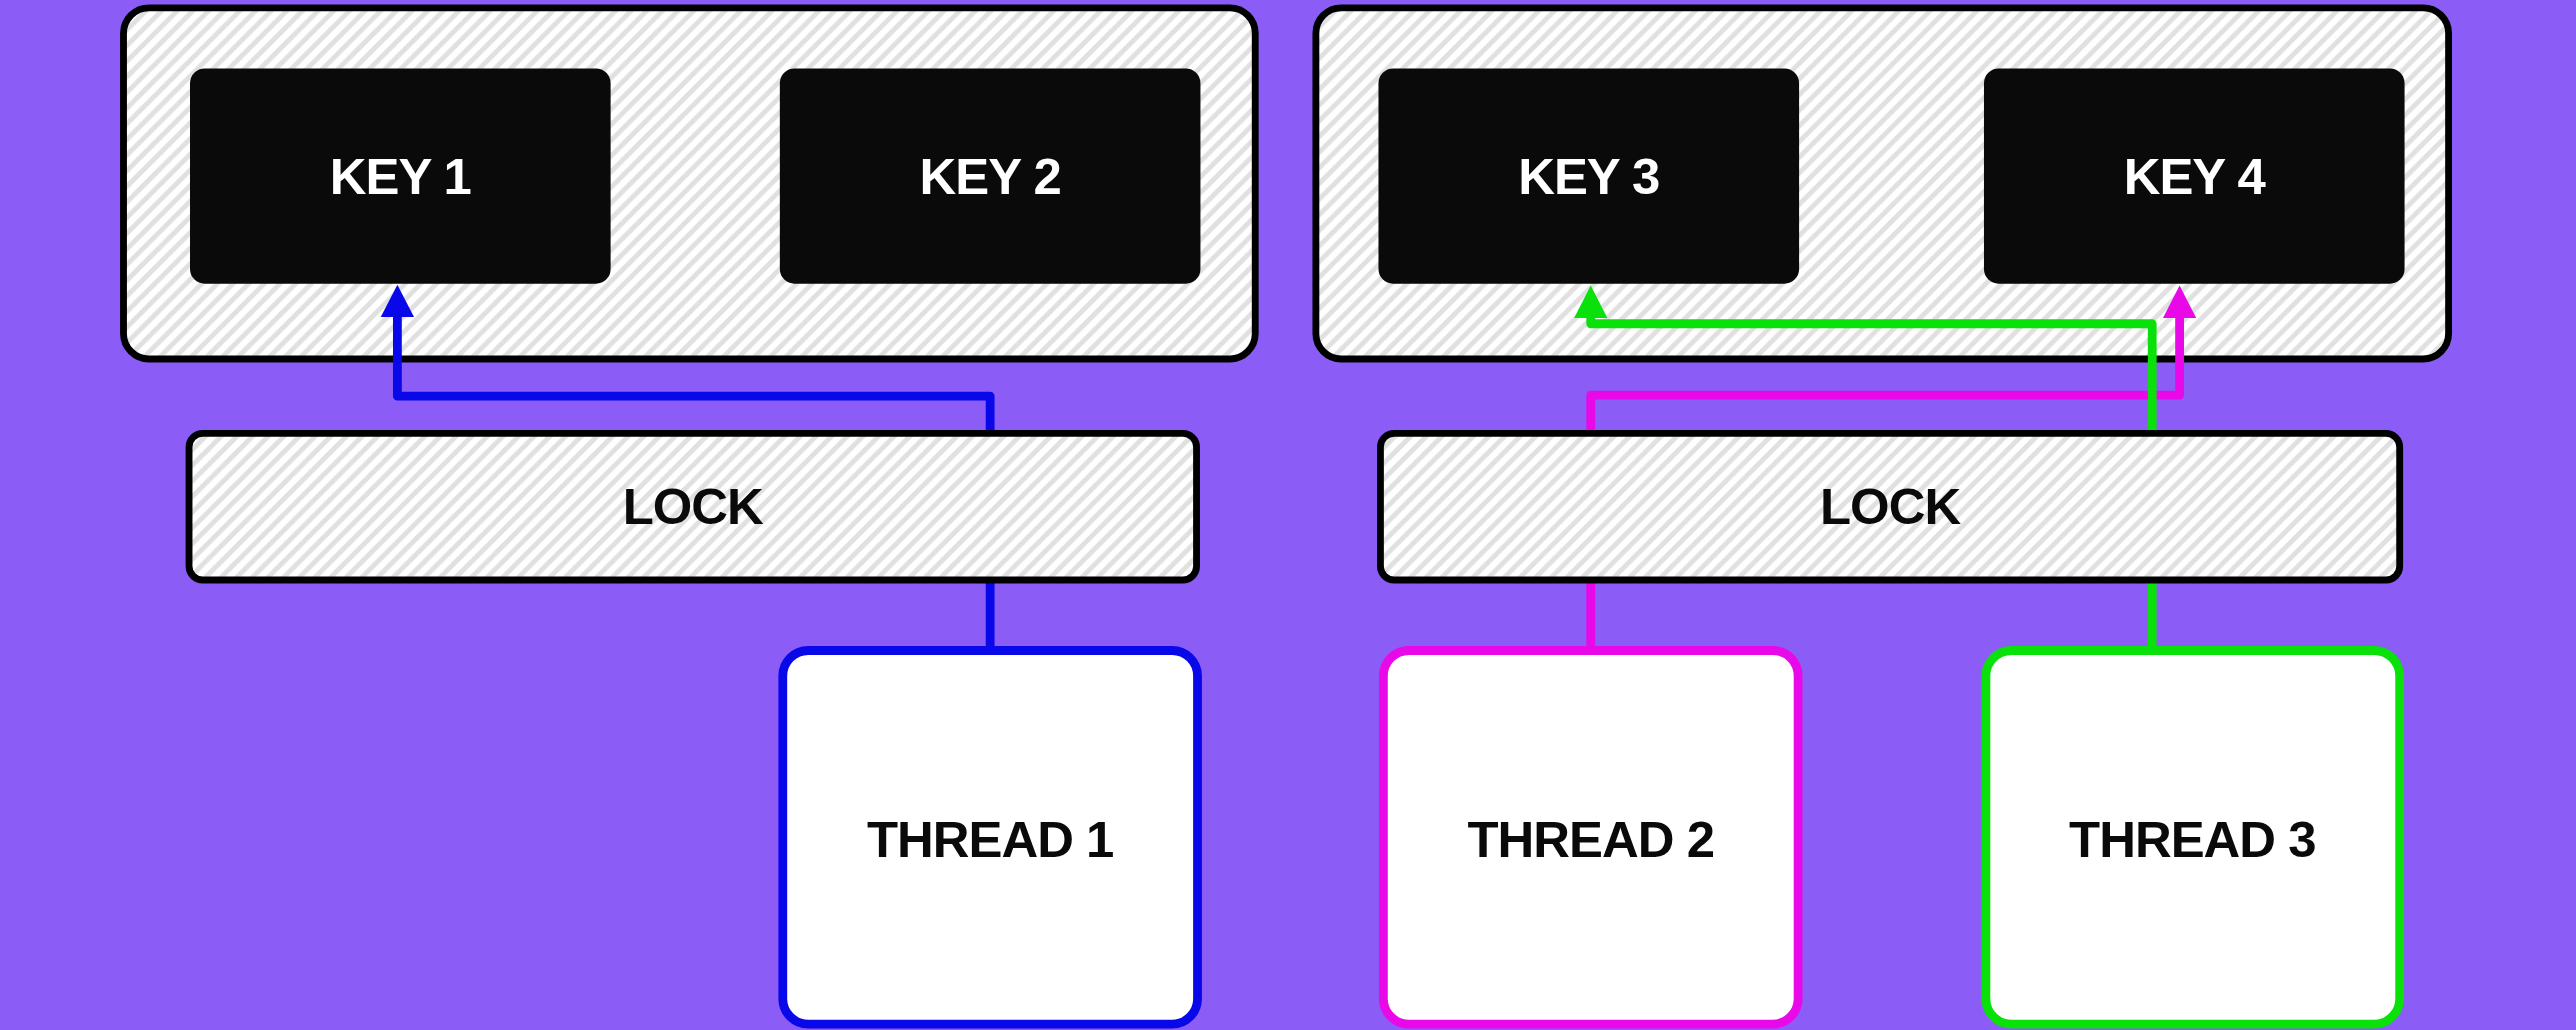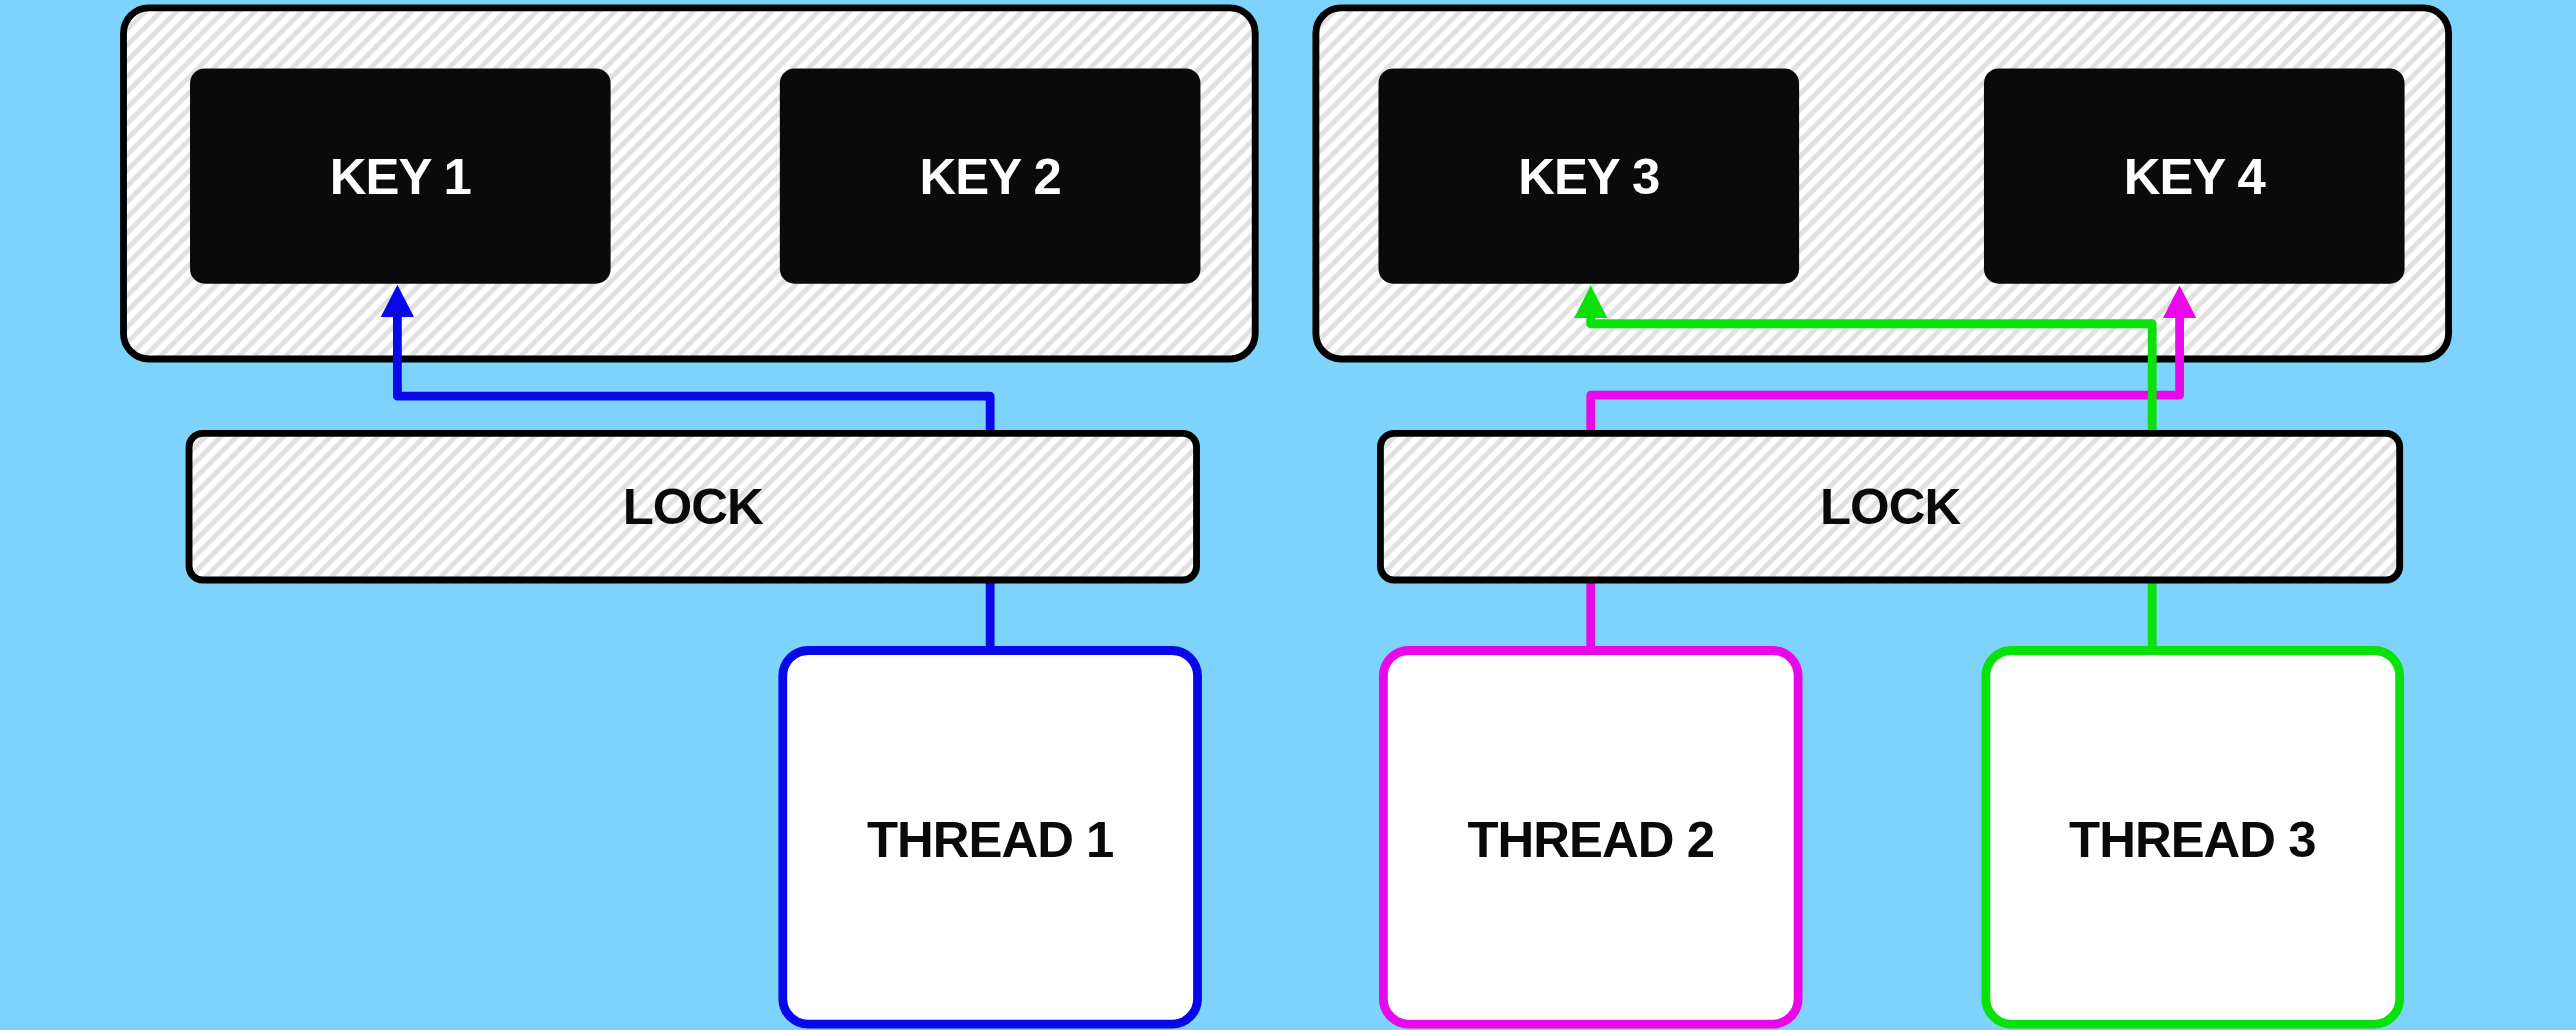--- a/index.html
+++ b/index.html
@@ -7,21 +7,21 @@
     padding: 0;
     background: #ffffff;
     width: 100%;
     height: 100%;
     overflow: hidden;
     font-family: "Liberation Sans", sans-serif;
   }
   .diagram-wrap {
     width: 2576px;
     height: 1030px;
-    background: #7dd3fc;
+    background: #8b5cf6;
   }
   svg { display: block; }
   .cluster {
     fill: url(#hatch);
     stroke: #000000;
     stroke-width: 7;
   }
   .key-node {
     fill: #0a0a0a;
     stroke: none;

